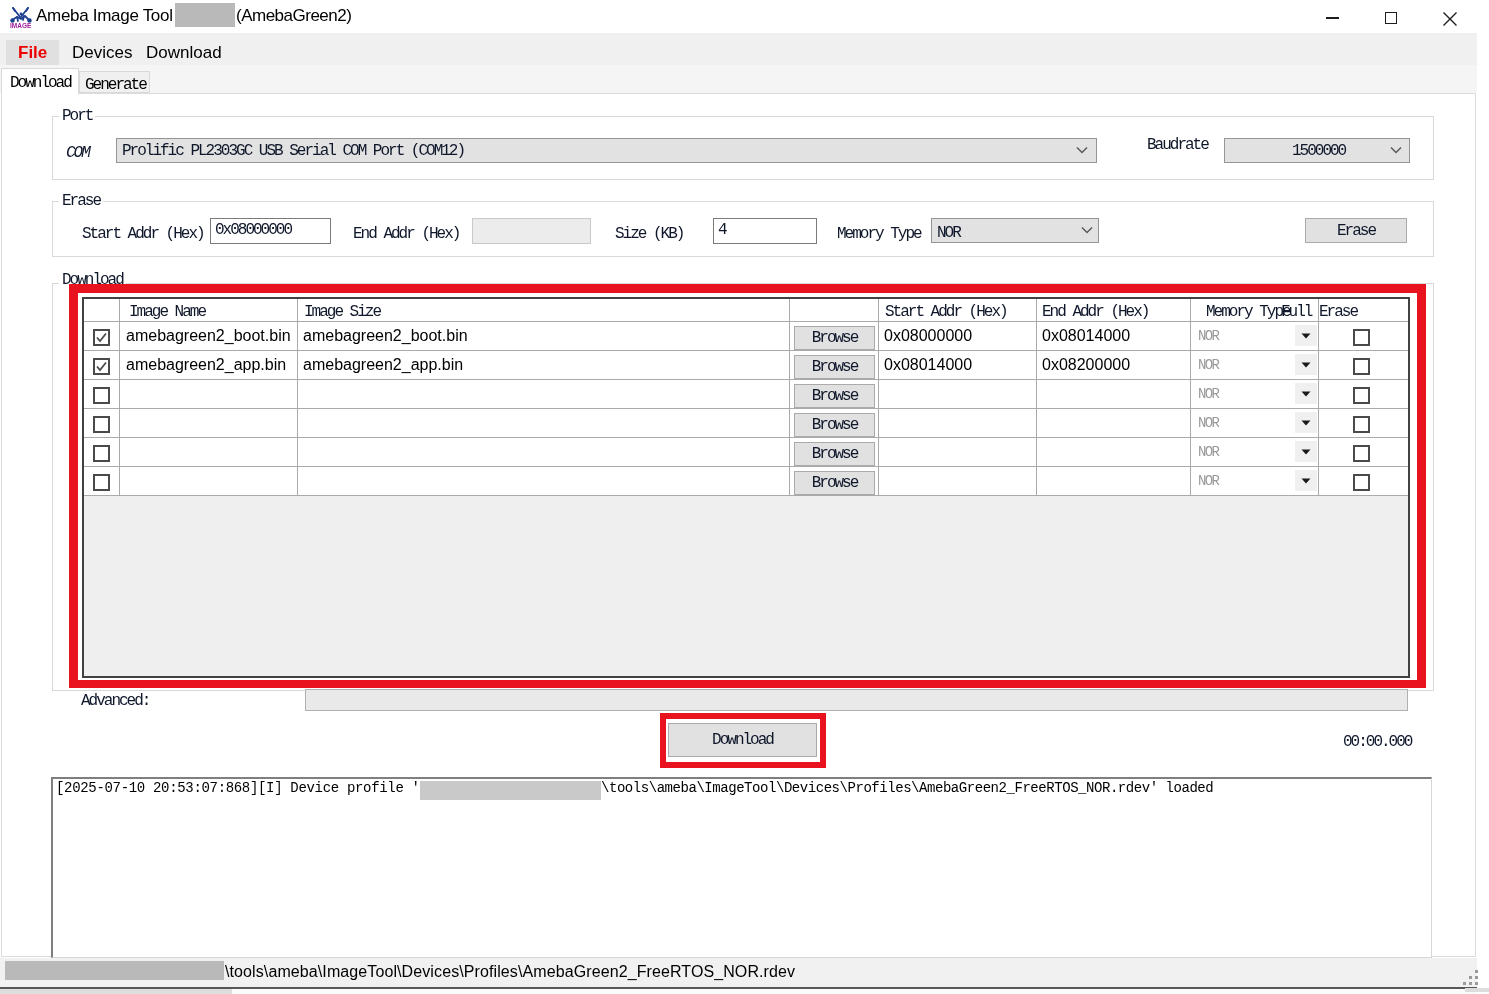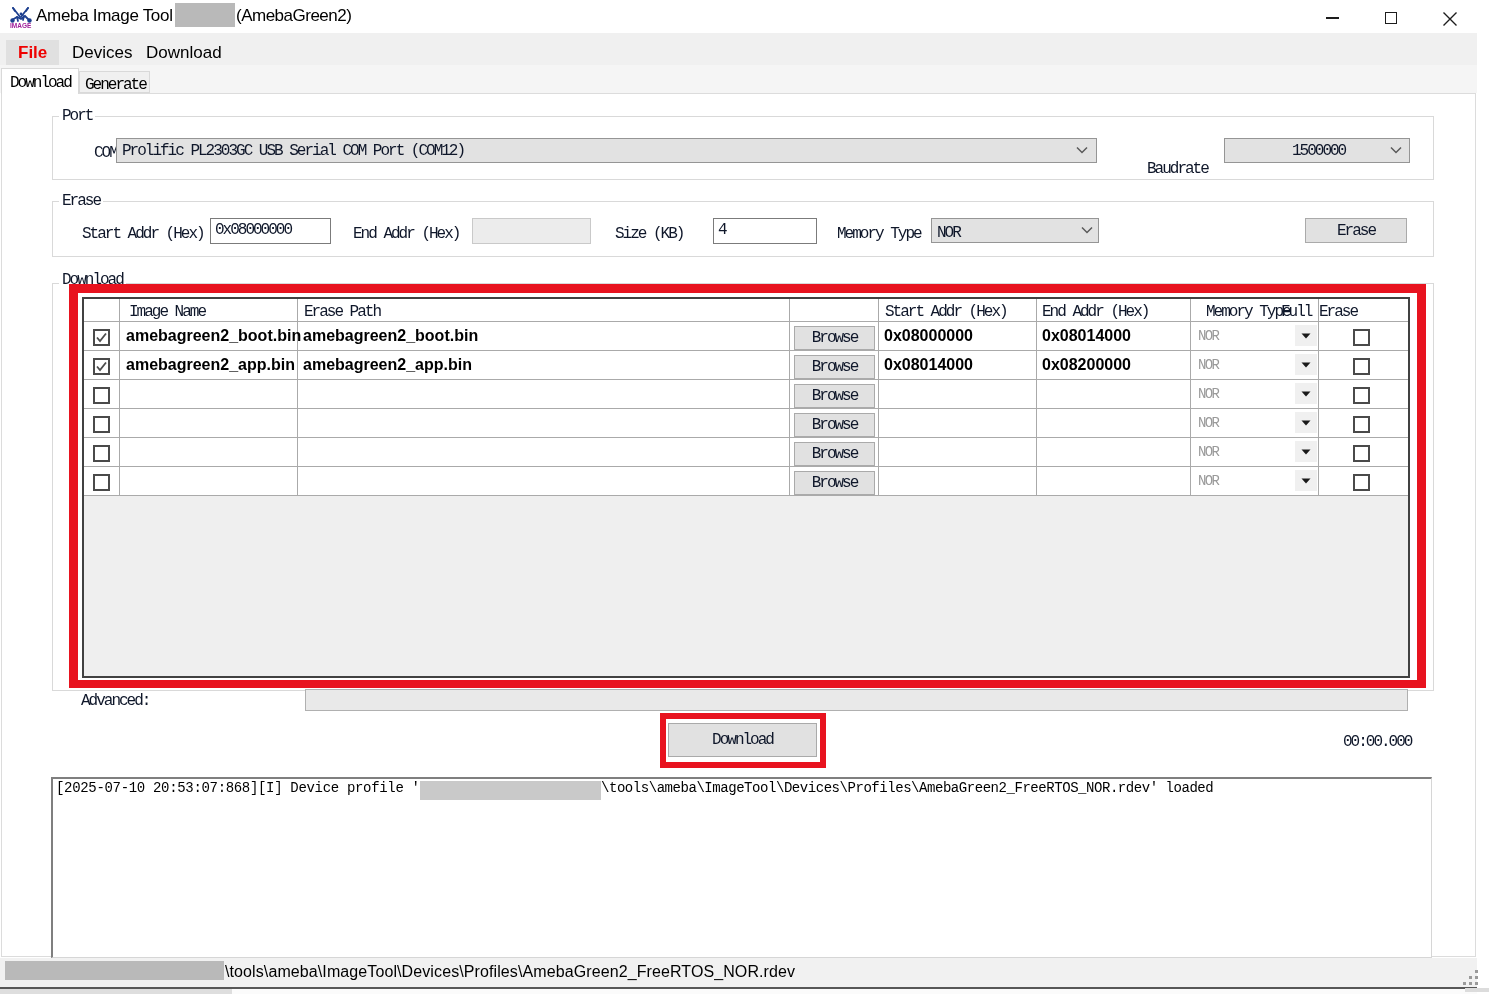--- a/index.html
+++ b/index.html
@@ -1,21 +1,21 @@
 <!DOCTYPE html>
 <html><head>
 <meta charset="utf-8">
 <style>
   * { margin:0; padding:0; box-sizing:border-box; }
   html,body { width:1489px; height:994px; background:#fff; overflow:hidden; }
   body { position:relative; font-family:"Liberation Sans",sans-serif; }
   .abs { position:absolute; }
   .mono { font-family:"Liberation Mono",monospace; letter-spacing:-0.4px; }
   .lbl { font-family:"Liberation Mono",monospace; letter-spacing:-2px; font-size:16px; color:#0f172a; white-space:pre; }
-  .cell { font-size:16px; color:#000; white-space:pre;font-weight:bold; }
+  .cell { font-size:16px; color:#000; white-space:pre; }
   .gb { border:1px solid #d9d9d9; }
   .gbl { background:#fff; padding:0 3px; }
   .combo { background:#e2e2e2; border:1px solid #959595; }
   .tb { background:#fff; border:1px solid #7b7b7b; }
   .btn { background:#e1e1e1; border:1px solid #aaaaaa; display:flex; align-items:center; justify-content:center; }
   .cb { width:17px; height:17px; border:2px solid #4a4a4a; background:#fff; }
   .gline { background:#aaaaaa; }
 </style>
 </head>
 <body>
@@ -55,27 +55,27 @@
 <div class="abs" style="left:146px;top:43px;font-size:17px;color:#000;">Download</div>
 
 <div class="abs" style="left:1px;top:93px;width:1475px;height:864px;background:#fff;border:1px solid #dcdcdc;"></div>
 <div class="abs" style="left:79px;top:71px;width:71px;height:22px;background:#f0f0f0;border:1px solid #d9d9d9;"></div>
 <div class="abs mono" style="left:85px;top:76px;font-size:16px;letter-spacing:-2px;">Generate</div>
 <div class="abs" style="left:1px;top:68px;width:78px;height:26px;background:#fff;border:1px solid #d9d9d9;border-bottom:none;"></div>
 <div class="abs mono" style="left:10px;top:74px;font-size:16px;letter-spacing:-2px;">Download</div>
 
 <div class="abs gb" style="left:52px;top:116px;width:1382px;height:64px;"></div>
 <div class="abs lbl gbl" style="left:59px;top:107px;">Port</div>
-<div class="abs lbl" style="left:94px;top:144px;">COM</div>
+<div class="abs lbl" style="left:66px;top:144px;font-style:italic;">COM</div>
 <div class="abs combo" style="left:116px;top:138px;width:981px;height:25px;"></div>
 <div class="abs lbl" style="left:122px;top:142px;">Prolific PL2303GC USB Serial COM Port (COM12)</div>
 <svg class="abs" style="left:1076px;top:146px;" width="12" height="8" viewBox="0 0 12 8">
     <path d="M1 1.5 L6 6.5 L11 1.5" fill="none" stroke="#5a5a5a" stroke-width="1.5"></path>
   </svg>
-<div class="abs lbl" style="left:1147px;top:160px;">Baudrate</div>
+<div class="abs lbl" style="left:1147px;top:136px;">Baudrate</div>
 <div class="abs combo" style="left:1224px;top:138px;width:186px;height:25px;"></div>
 <div class="abs lbl" style="left:1292px;top:142px;">1500000</div>
 <svg class="abs" style="left:1390px;top:146px;" width="12" height="8" viewBox="0 0 12 8">
     <path d="M1 1.5 L6 6.5 L11 1.5" fill="none" stroke="#5a5a5a" stroke-width="1.5"></path>
   </svg>
 
 <div class="abs gb" style="left:52px;top:201px;width:1382px;height:56px;"></div>
 <div class="abs lbl gbl" style="left:59px;top:192px;">Erase</div>
 <div class="abs lbl" style="left:82px;top:225px;">Start Addr (Hex)</div>
 <div class="abs tb" style="left:210px;top:218px;width:121px;height:26px;"></div>
@@ -108,21 +108,21 @@
   <div class="abs gline" style="left:0;top:167px;width:1324px;height:1px;"></div>
   <div class="abs gline" style="left:0;top:196px;width:1324px;height:1px;"></div>
   <div class="abs gline" style="left:35px;top:0;width:1px;height:197px;"></div>
   <div class="abs gline" style="left:213px;top:0;width:1px;height:197px;"></div>
   <div class="abs gline" style="left:705px;top:0;width:1px;height:197px;"></div>
   <div class="abs gline" style="left:794px;top:0;width:1px;height:197px;"></div>
   <div class="abs gline" style="left:952px;top:0;width:1px;height:197px;"></div>
   <div class="abs gline" style="left:1106px;top:0;width:1px;height:197px;"></div>
   <div class="abs gline" style="left:1234px;top:0;width:1px;height:197px;"></div>
   <div class="abs lbl" style="left:45px;top:4px;">Image Name</div>
-  <div class="abs lbl" style="left:220px;top:4px;">Erase Path</div>
+  <div class="abs lbl" style="left:220px;top:4px;">Image Size</div>
   <div class="abs lbl" style="left:801px;top:4px;">Start Addr (Hex)</div>
   <div class="abs lbl" style="left:958px;top:4px;">End Addr (Hex)</div>
   <div class="abs lbl" style="left:1122px;top:4px;">Memory Type</div>
   <div class="abs lbl" style="left:1197px;top:4px;">Full Erase</div>
   <div class="abs cb" style="left:9px;top:30px;"></div>
   <svg class="abs" style="left:11px;top:32px;" width="13" height="13" viewBox="0 0 13 13">
       <path d="M2 6.5 L5 10 L11 2.5" fill="none" stroke="#4d4d4d" stroke-width="1.8"></path>
     </svg>
   <div class="abs cell" style="left:42px;top:28px;">amebagreen2_boot.bin</div>
   <div class="abs cell" style="left:219px;top:28px;">amebagreen2_boot.bin</div>

